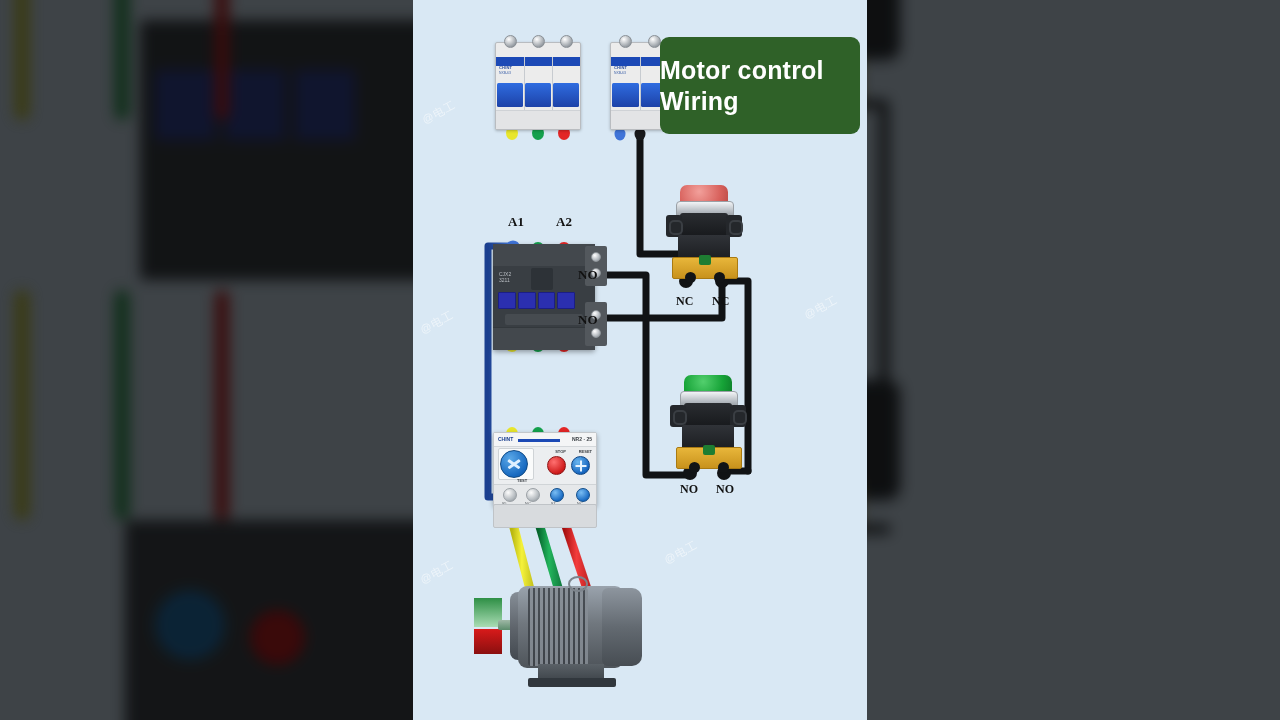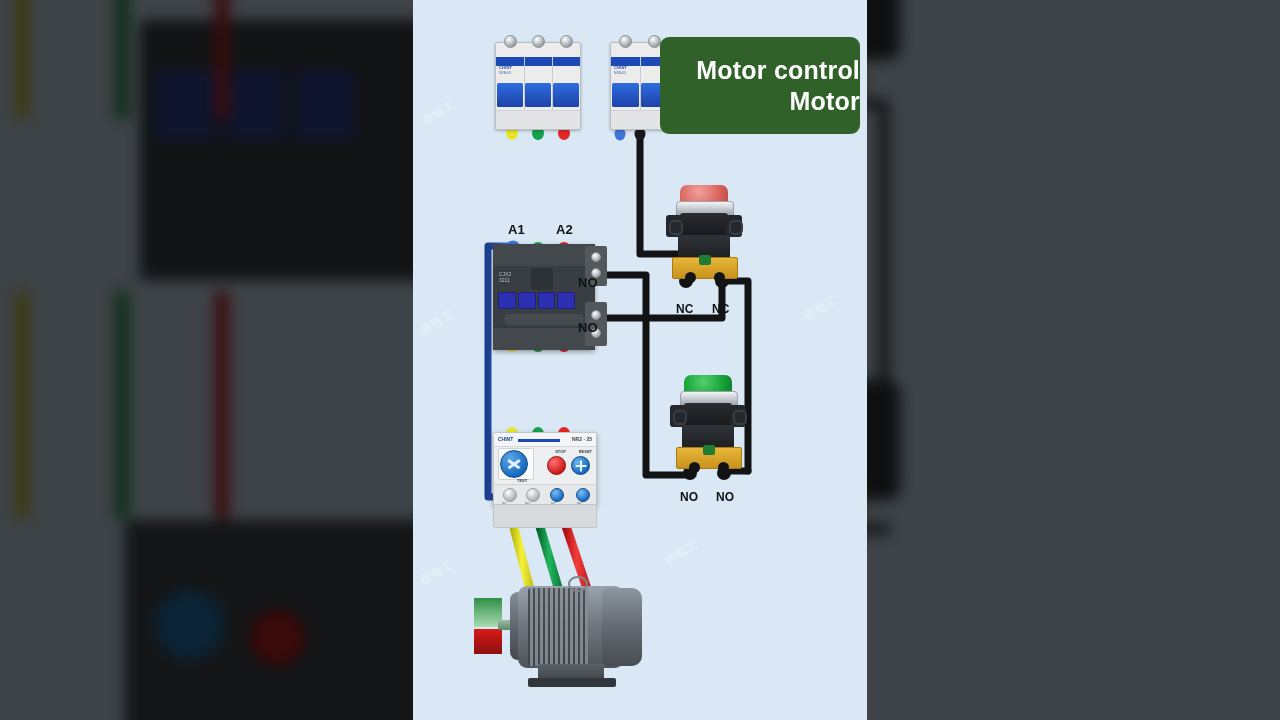--- a/index.html
+++ b/index.html
@@ -12,21 +12,21 @@
   .bg-left{left:-60px;top:-40px;width:520px;height:800px;}
   .bg-right{right:-60px;top:-40px;width:520px;height:800px;}
   .bgcard{position:absolute;background:#2b2f33;border-radius:4px;}
 
   
   .panel{position:absolute;left:413px;top:0;width:454px;height:720px;background:#d9e8f4;overflow:hidden;}
   .wm{position:absolute;color:rgba(255,255,255,.55);font-size:11px;transform:rotate(-28deg);letter-spacing:1px;pointer-events:none;}
 
   
   .title-badge{position:absolute;left:660px;top:37px;width:200px;height:97px;background:#2f6128;border-radius:9px;
-    display:flex;flex-direction:column;align-items:flex-end;justify-content:center;color:#fff;
+    display:flex;flex-direction:column;align-items:flex-start;justify-content:center;color:#fff;
     font-weight:bold;font-size:25px;line-height:1.22;text-align:center;letter-spacing:.2px;z-index:60;}
 
   
   .svgl{position:absolute;left:0;top:0;width:1280px;height:720px;pointer-events:none;}
 
   
   .brk{position:absolute;background:#ececec;border:1px solid #b9bcc0;border-radius:2px;box-shadow:0 1px 3px rgba(0,0,0,.25);}
   .brk .top-screws{position:absolute;top:-9px;left:0;width:100%;height:14px;display:flex;}
   .scr{flex:1;display:flex;align-items:center;justify-content:center;}
   .scr i{display:block;width:11px;height:11px;border-radius:50%;background:radial-gradient(circle at 35% 30%,#fff,#9aa0a6 70%,#6e7479);border:1px solid #8a9096;}
@@ -106,21 +106,21 @@
   .mind .r{position:absolute;left:0;bottom:0;width:100%;height:44%;background:linear-gradient(180deg,#d81a1a,#8a0f0f);}
   .mfoot{position:absolute;left:46px;top:92px;width:66px;height:18px;background:linear-gradient(180deg,#5a6167,#3c4248);border-radius:0 0 4px 4px;}
   .mfoot2{position:absolute;left:36px;top:106px;width:88px;height:9px;background:#31373d;border-radius:2px;}
   .mring{position:absolute;left:76px;top:4px;width:16px;height:12px;border:2.5px solid #7d848c;border-radius:50%;background:transparent;}
   .mterm{position:absolute;left:26px;top:38px;width:88px;height:56px;background:#fdfdfd;border-radius:7px;box-shadow:0 1px 3px rgba(0,0,0,.3);}
   .mterm .row{position:absolute;left:0;width:100%;height:26px;display:flex;justify-content:space-around;align-items:center;}
   .mterm .t{width:25px;height:25px;border-radius:50%;background:#141618;color:#fff;font-size:11px;font-weight:bold;
      display:flex;align-items:center;justify-content:center;font-family:"Liberation Sans",sans-serif;}
 
   
-  .lbl{position:absolute;font-weight:bold;color:#111;font-family:Liberation Sans, sans-serif;margin-top:8px;}
+  .lbl{position:absolute;font-weight:bold;color:#111;font-family:Liberation Serif, serif;}
   .lbl-a{font-size:13px;}
   .lbl-no{font-size:13px;}
   .lbl-pb{font-size:12px;}
 </style>
 </head>
 <body>
 
 <div class="stage">
 
   <div class="bg-blur">
@@ -420,16 +420,16 @@
     <div class="mbody"></div>
     <div class="mfins"></div>
     <div class="mcapR"></div>
     <div class="mring"></div>
     <div class="mfoot"></div>
     <div class="mfoot2"></div>
   </div>
 
   <div class="title-badge">
     <span>Motor control</span>
-    <span>Motor</span>
+    <span>Wiring</span>
   </div>
 
 </div>
 
 </body></html>

